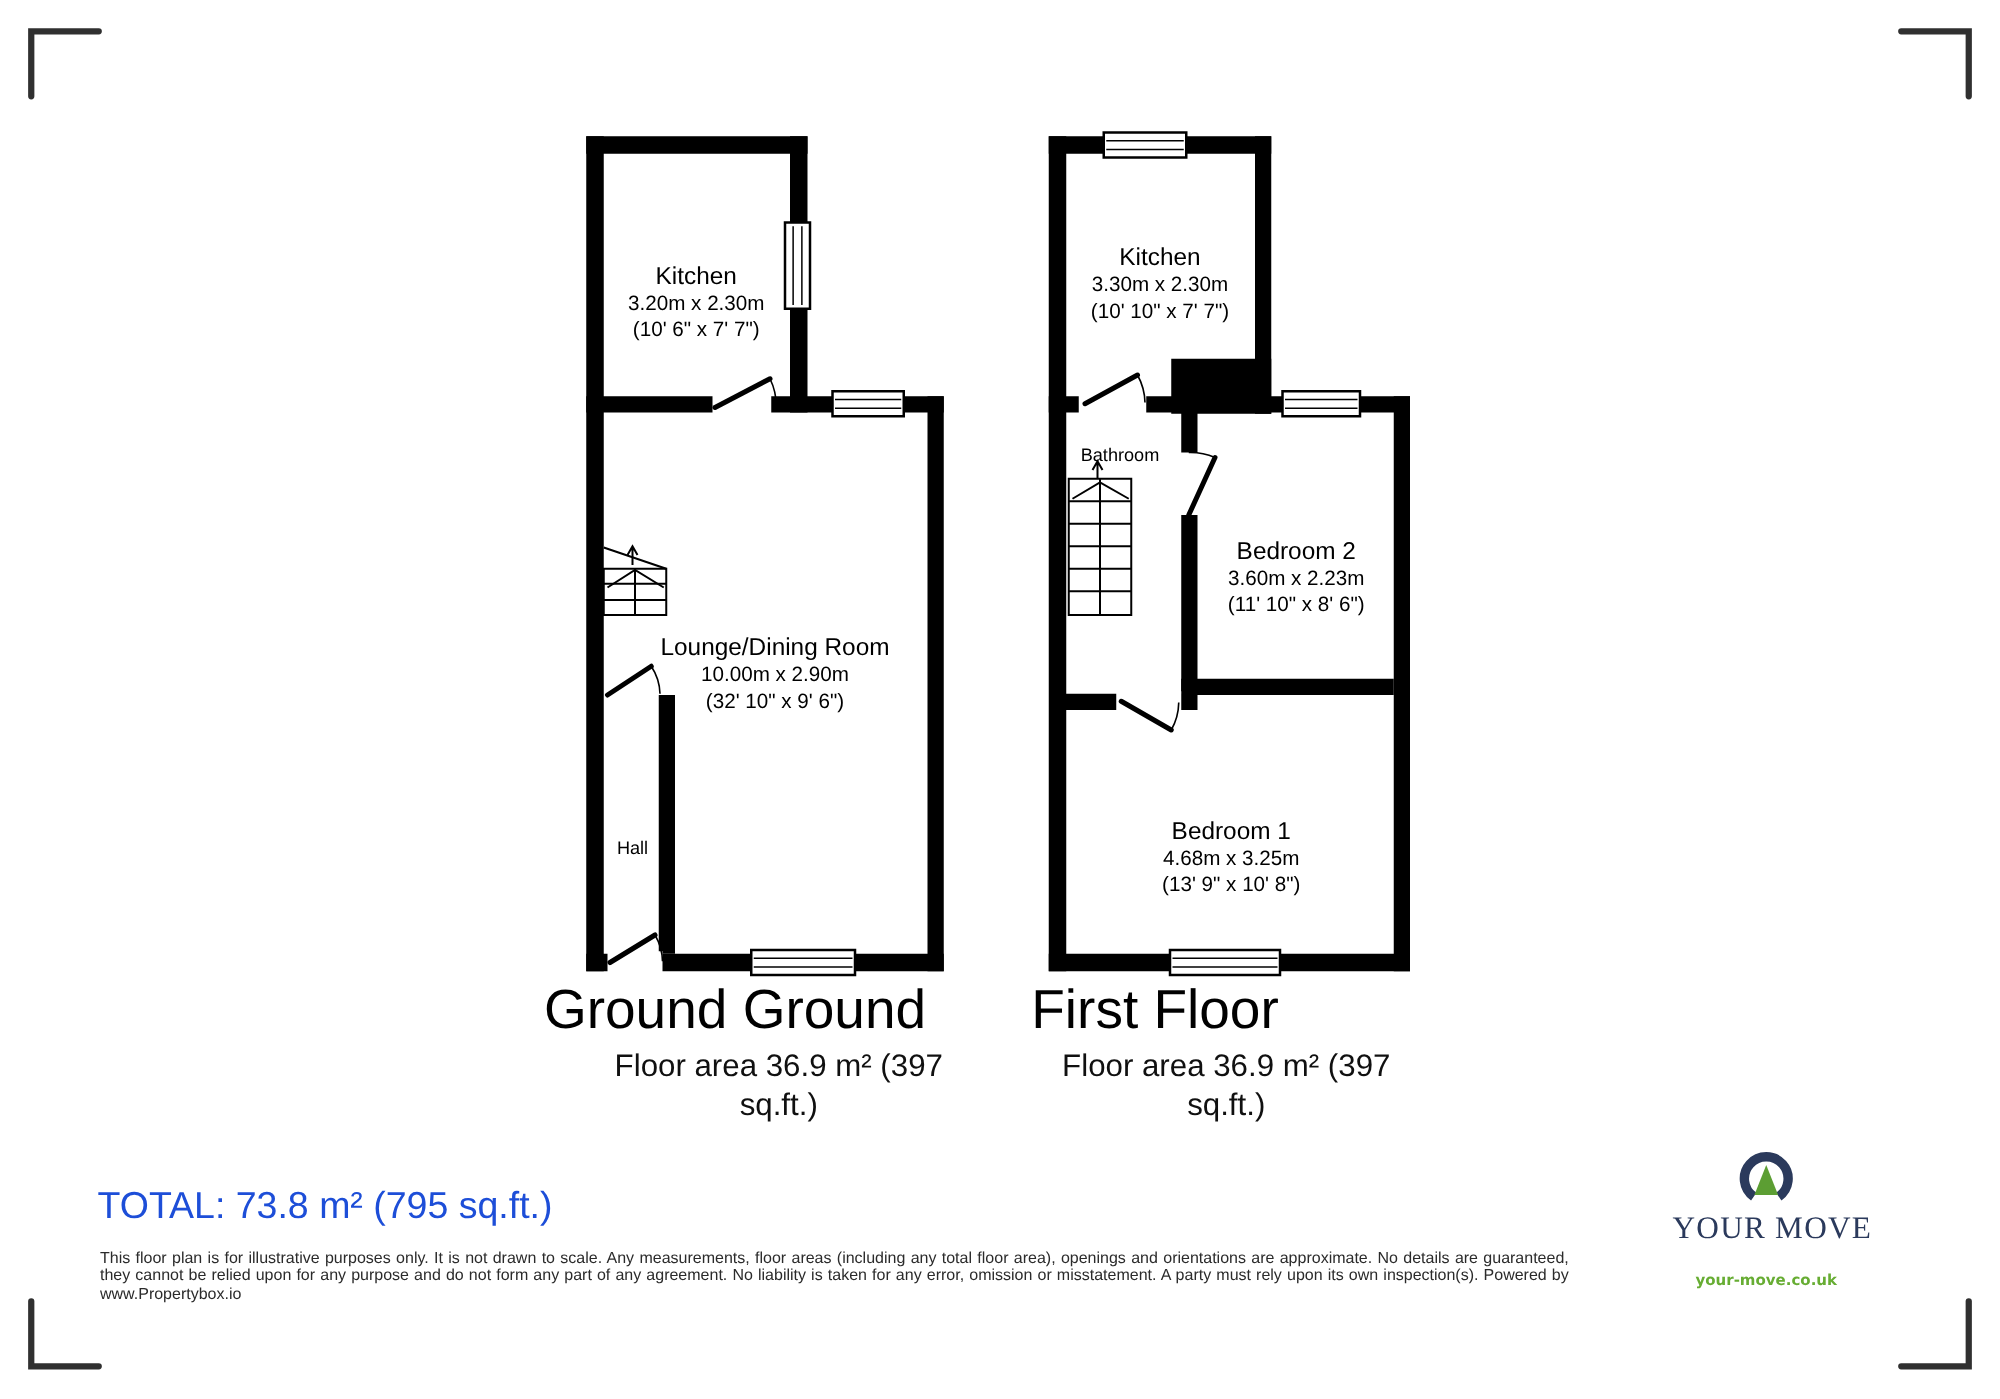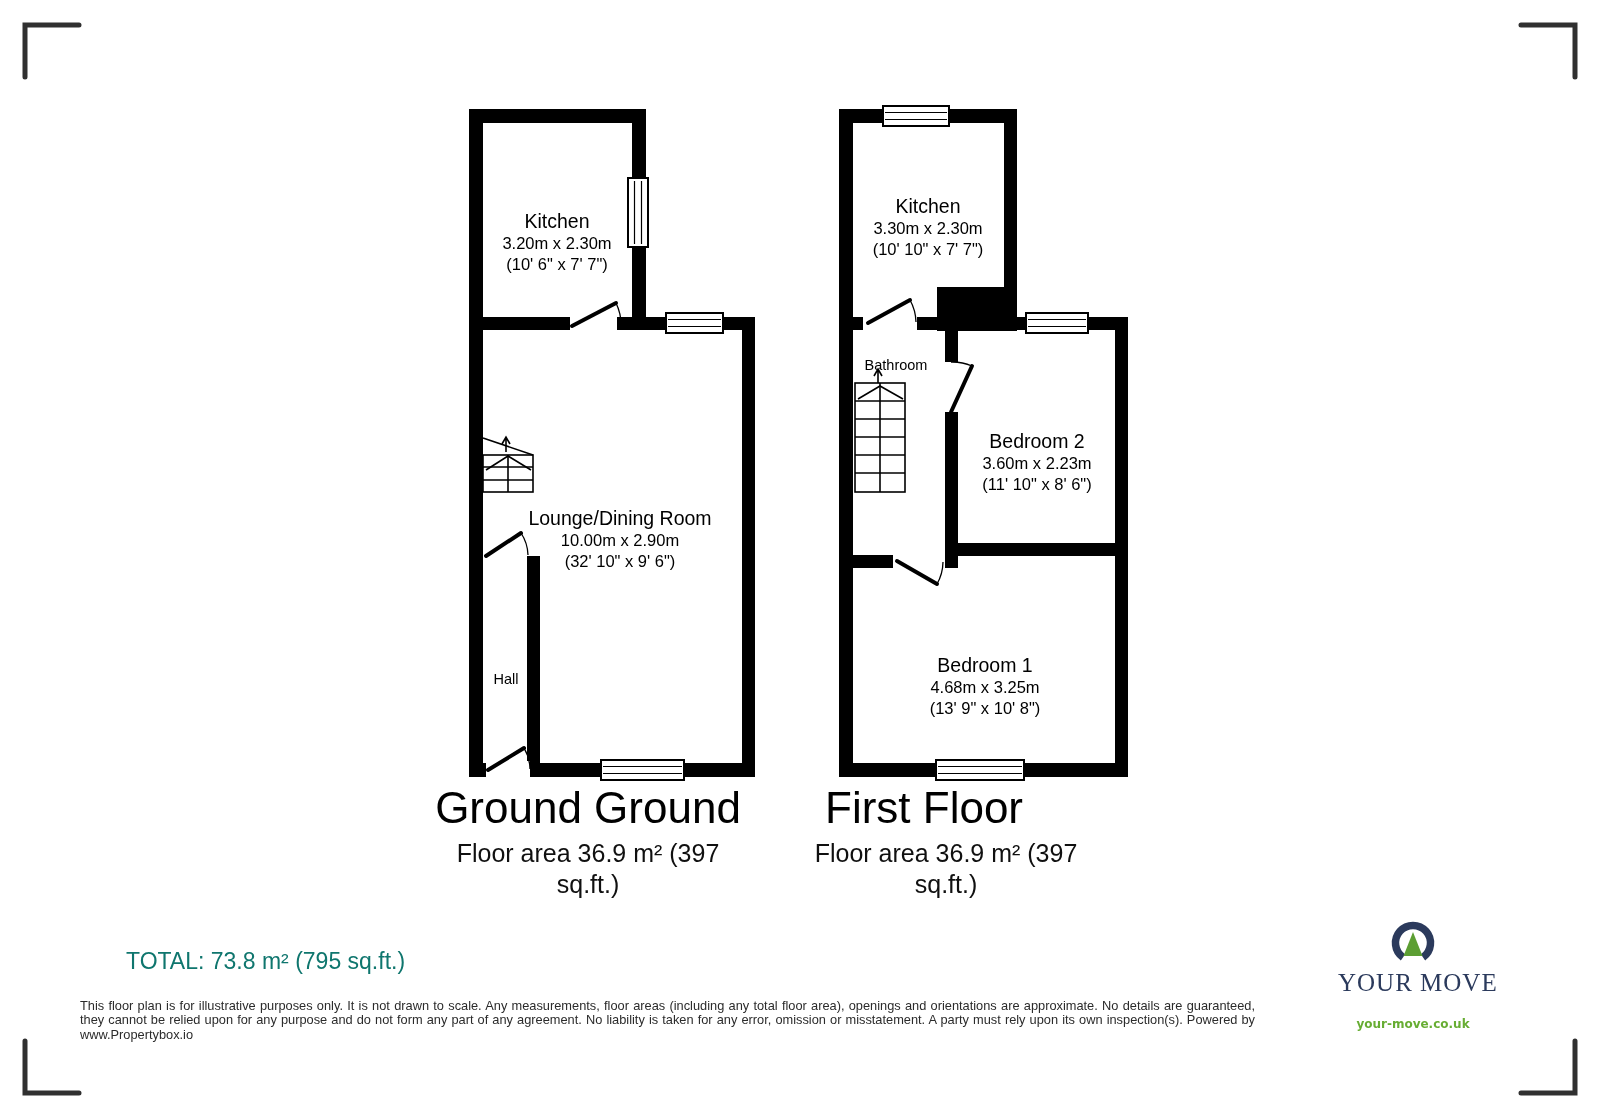--- a/index.html
+++ b/index.html
@@ -13,22 +13,22 @@
   .win{fill:#fff;stroke:#000;stroke-width:2;}
   .winline{stroke:#000;stroke-width:1.2;}
   .leaf{stroke:#000;stroke-width:4;stroke-linecap:round;}
   .arc{fill:none;stroke:#000;stroke-width:1.3;}
   .stair{fill:none;stroke:#000;stroke-width:1.6;}
   .room-label{position:absolute;transform:translateX(-50%);text-align:center;white-space:nowrap;}
   .room-name{font-size:19.5px;line-height:24px;}
   .room-dim{font-size:16.5px;line-height:21px;}
   .small-label{font-size:14.5px;line-height:16px;}
   .floor-title{position:absolute;transform:translateX(-50%);font-size:44px;line-height:46px;white-space:nowrap;color:#000;}
-  .floor-area{position:absolute;transform:translateX(-50%);font-size:25px;line-height:31px;text-align:center;color:#101010;white-space:nowrap;}
-  .total{position:absolute;left:78px;top:948px;font-size:23px;color:#0f766e;white-space:nowrap;margin-left:48px;}
+  .floor-area{position:absolute;transform:translateX(-50%);font-size:25px;line-height:31px;text-align:center;color:#101010;white-space:nowrap;margin-left:35px;}
+  .total{position:absolute;left:78px;top:948px;font-size:30px;color:#1d4ed8;white-space:nowrap;}
   .disclaimer{position:absolute;left:80px;top:999px;width:1175px;font-size:12.8px;line-height:14.4px;text-align:justify;color:#2b2b2b;margin:0;}
   .logo{position:absolute;left:1338px;top:921px;width:150px;text-align:center;}
   .logo-icon{display:block;margin:0 auto;}
   .logo-name{font-family:"Liberation Serif", serif;font-size:25px;line-height:27px;letter-spacing:1px;color:#2b3a5c;margin-top:2px;white-space:nowrap;}
   .logo-url{font-family:"DejaVu Sans", sans-serif;font-size:12px;font-weight:bold;color:#67ad33;margin-top:21px;white-space:nowrap;}
 </style>
 </head>
 <body>
 
 <div>

